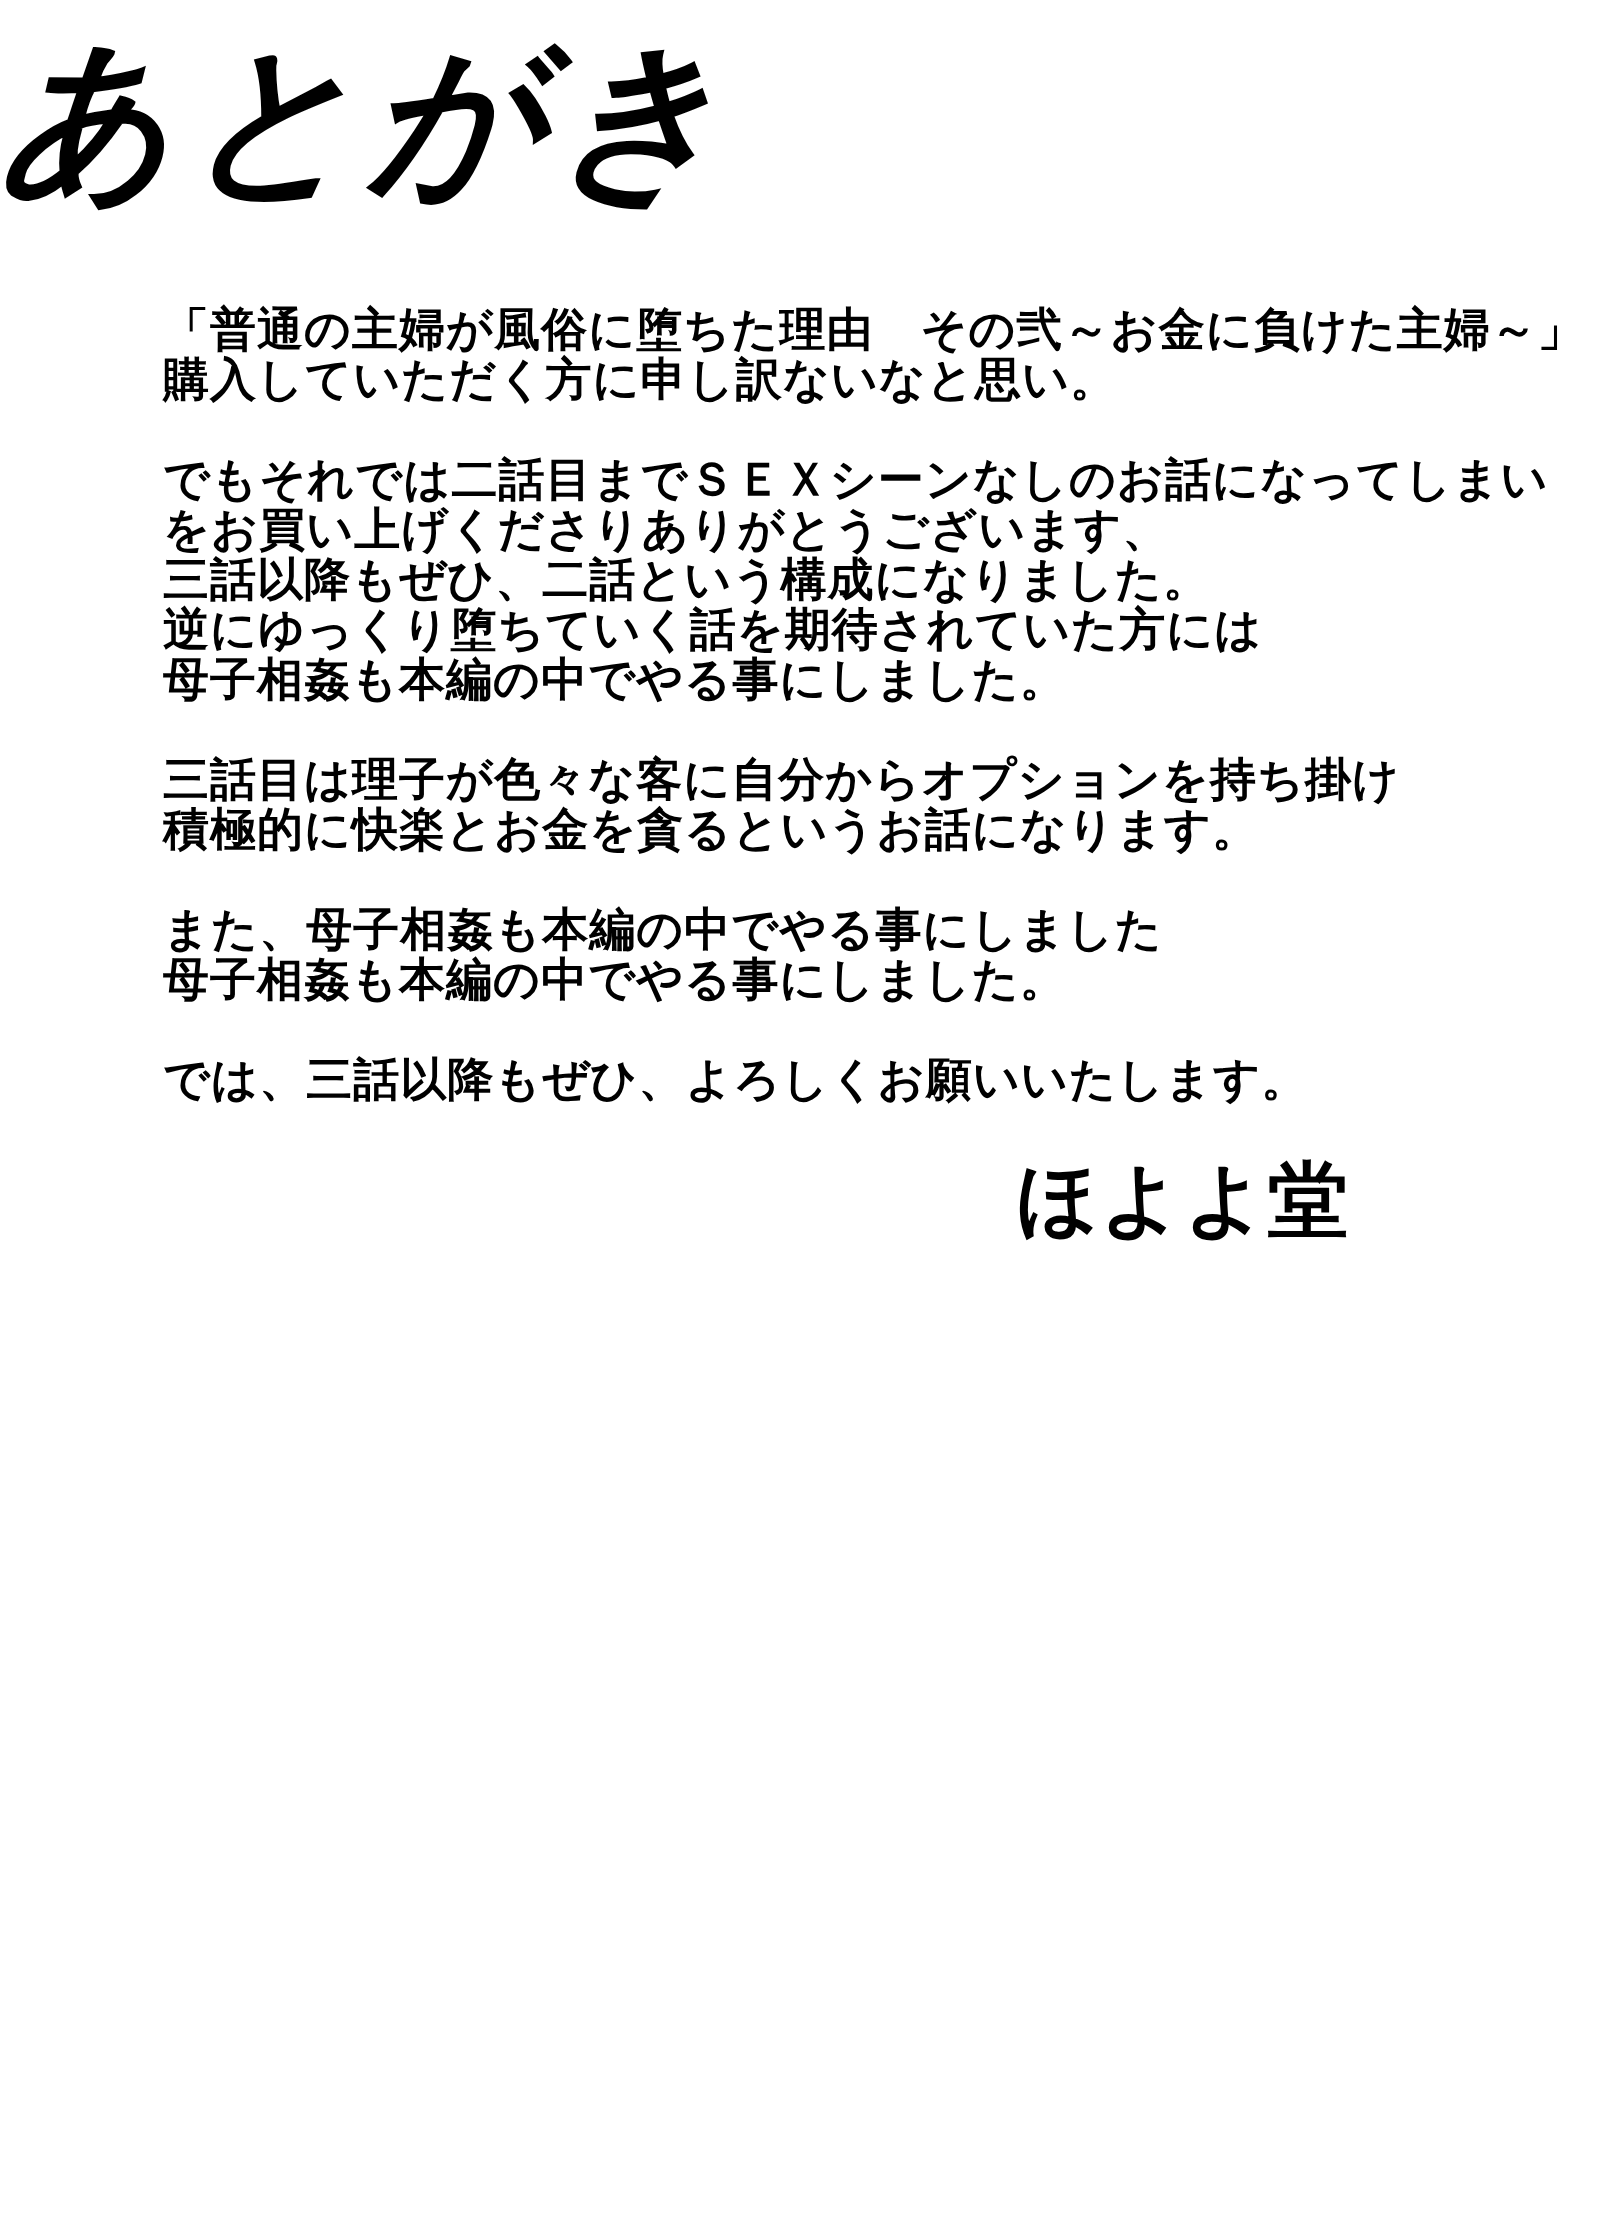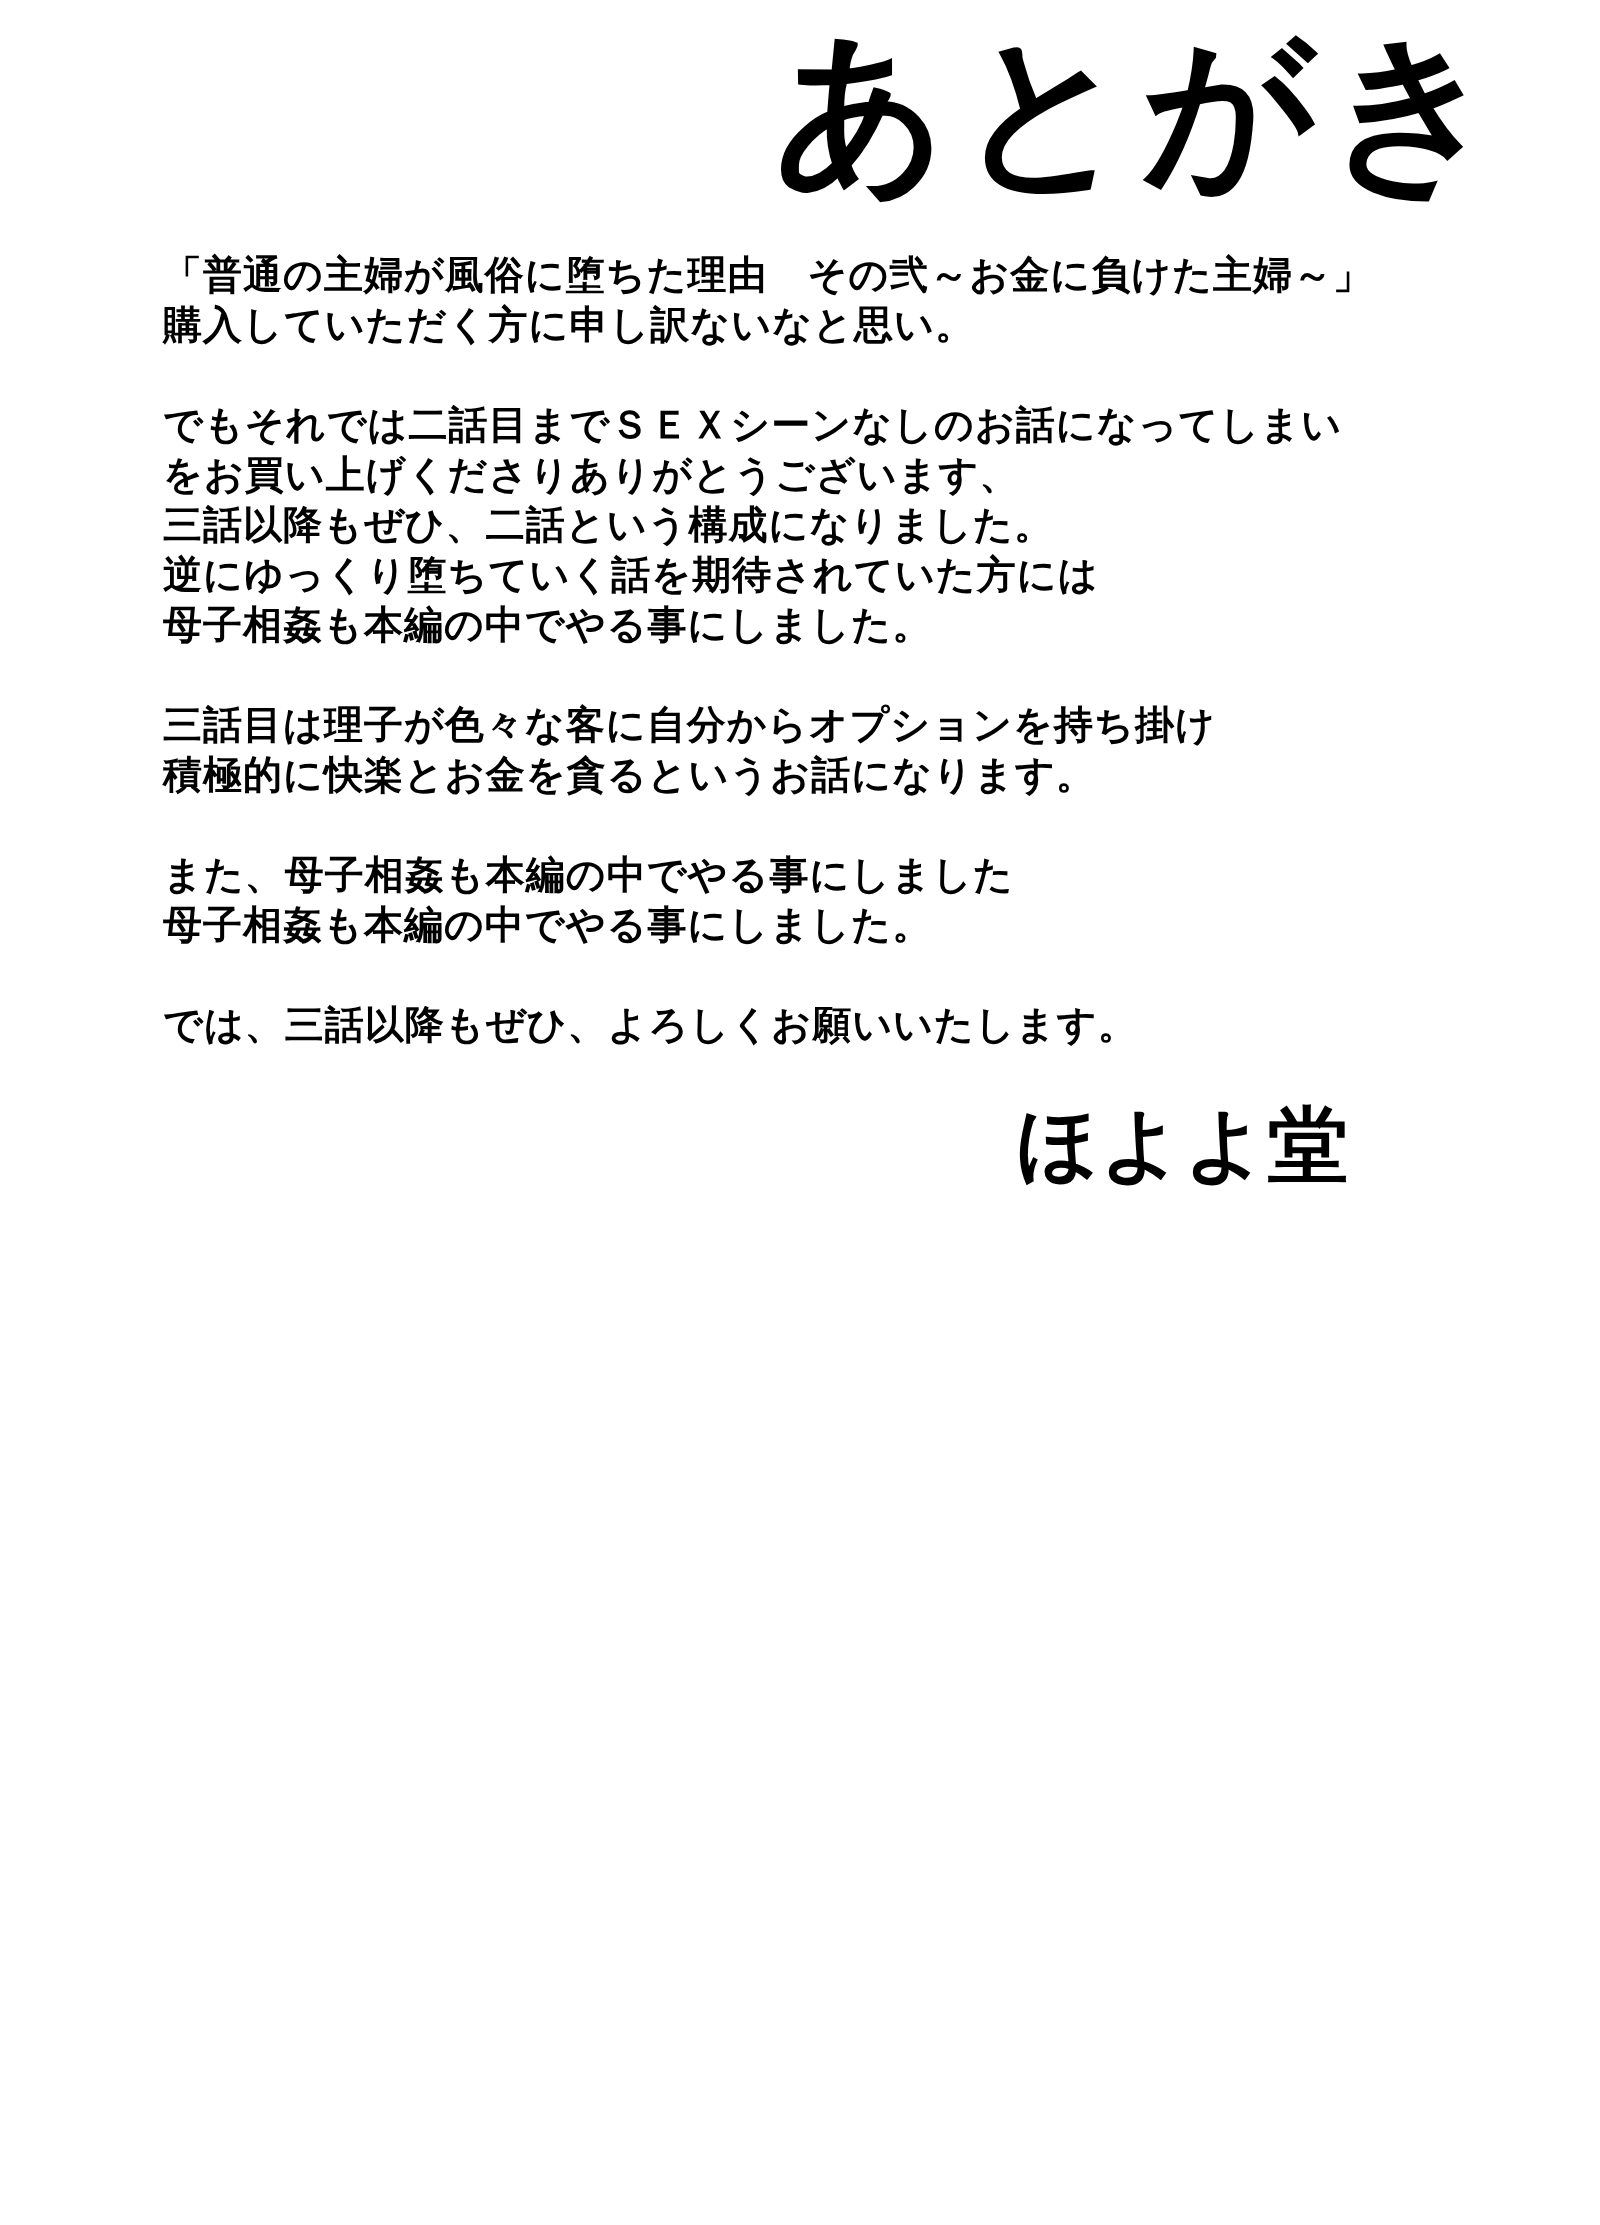--- a/index.html
+++ b/index.html
@@ -13,33 +13,34 @@
     position: relative;
     color: #000000;
     font-family: "Liberation Serif", "DejaVu Serif", serif;
     overflow: hidden;
   }
   .page {
     width: 100%;
     height: 100%;
   }
   .title {
-    margin: 12px 90px 0 0;
-    text-align: right;
+    margin: 20px 90px 0 0;
+    text-align: left;
     font-size: 170px;
     line-height: 200px;
     font-weight: bold;
     letter-spacing: 10px;
     white-space: nowrap;
+    font-style: italic;
   }
   .content {
-    margin-top: 38px;
+    margin-top: 85px;
     padding-left: 163px;
     padding-right: 60px;
-    font-size: 39px;
+    font-size: 46px;
     font-weight: bold;
   }
   .content p {
     margin: 0 0 50px 0;
     padding: 0;
   }
   .content .line {
     display: block;
     line-height: 50px;
     white-space: nowrap;

